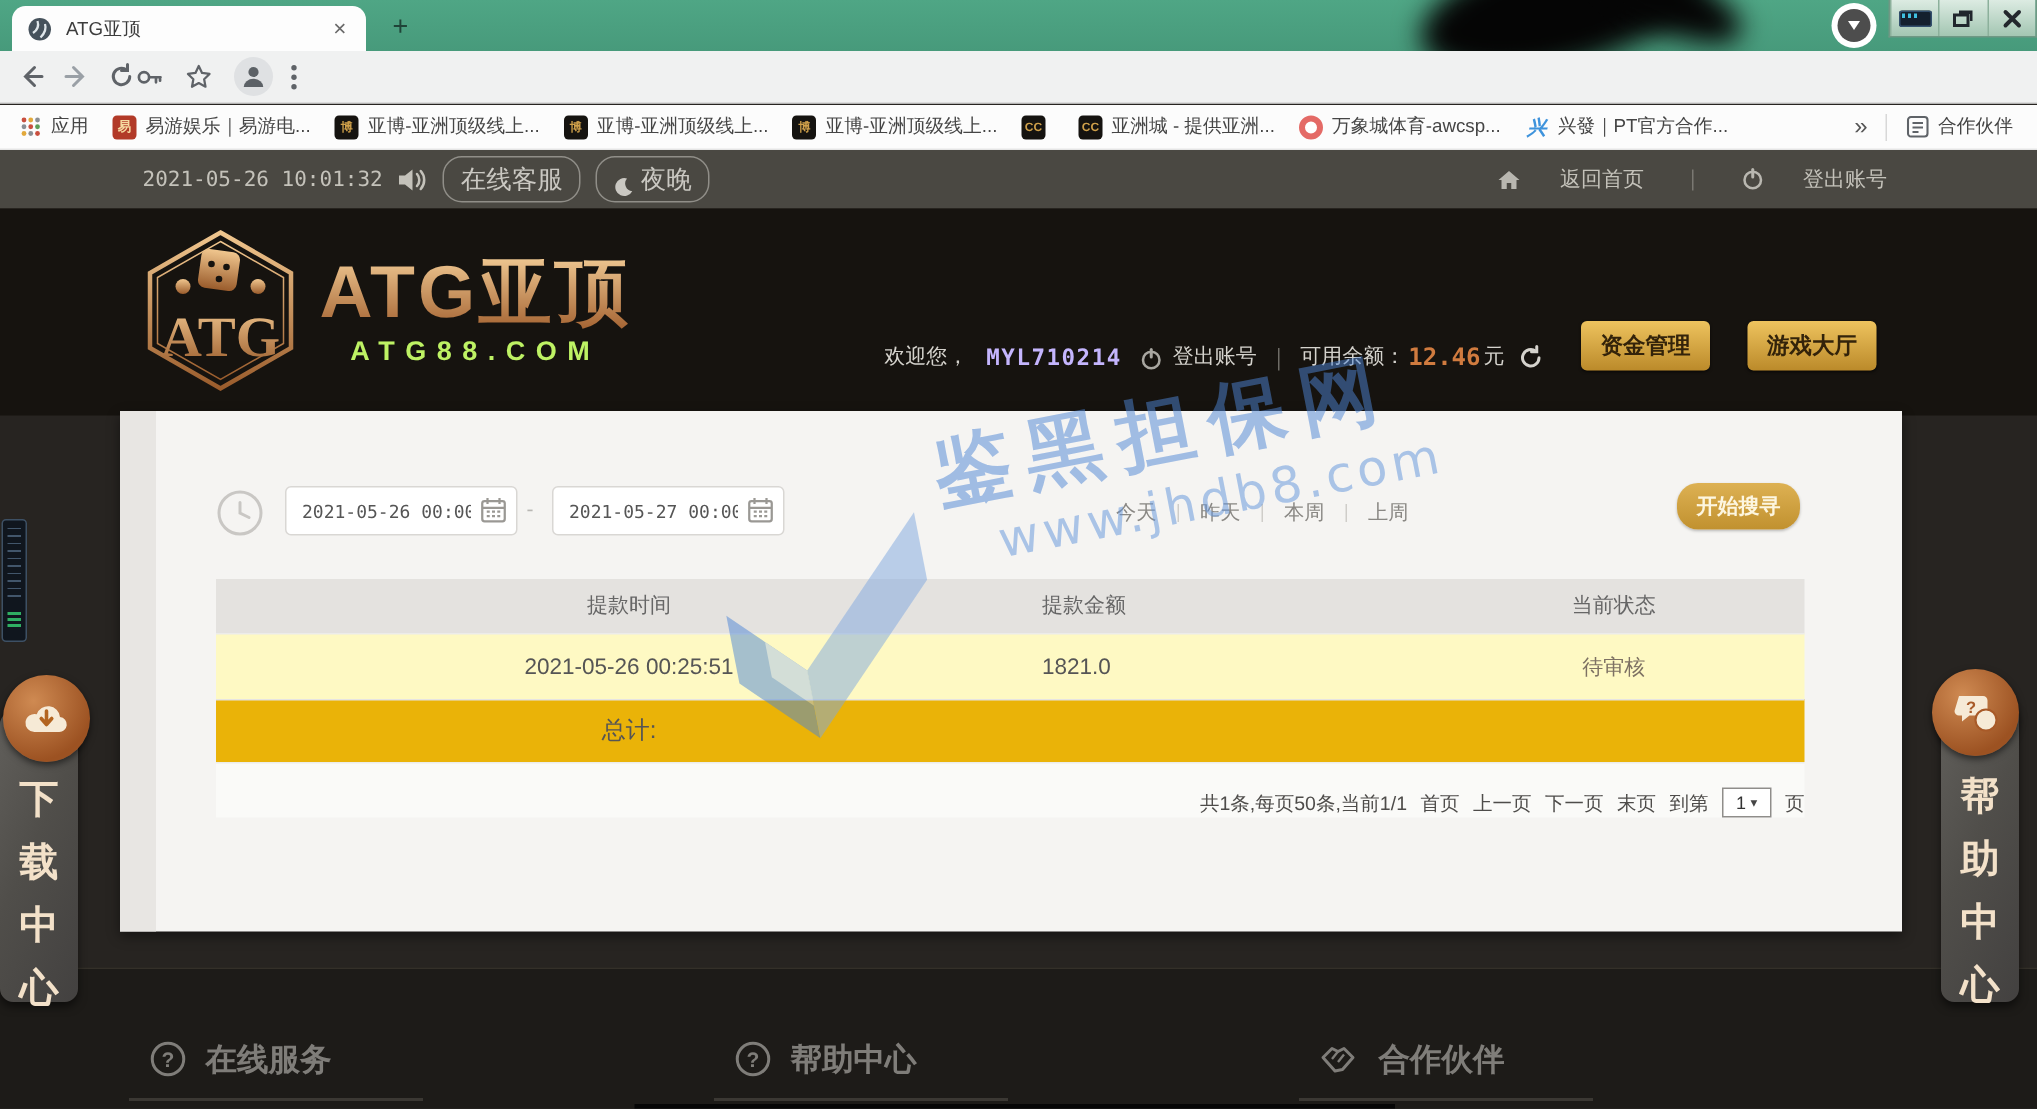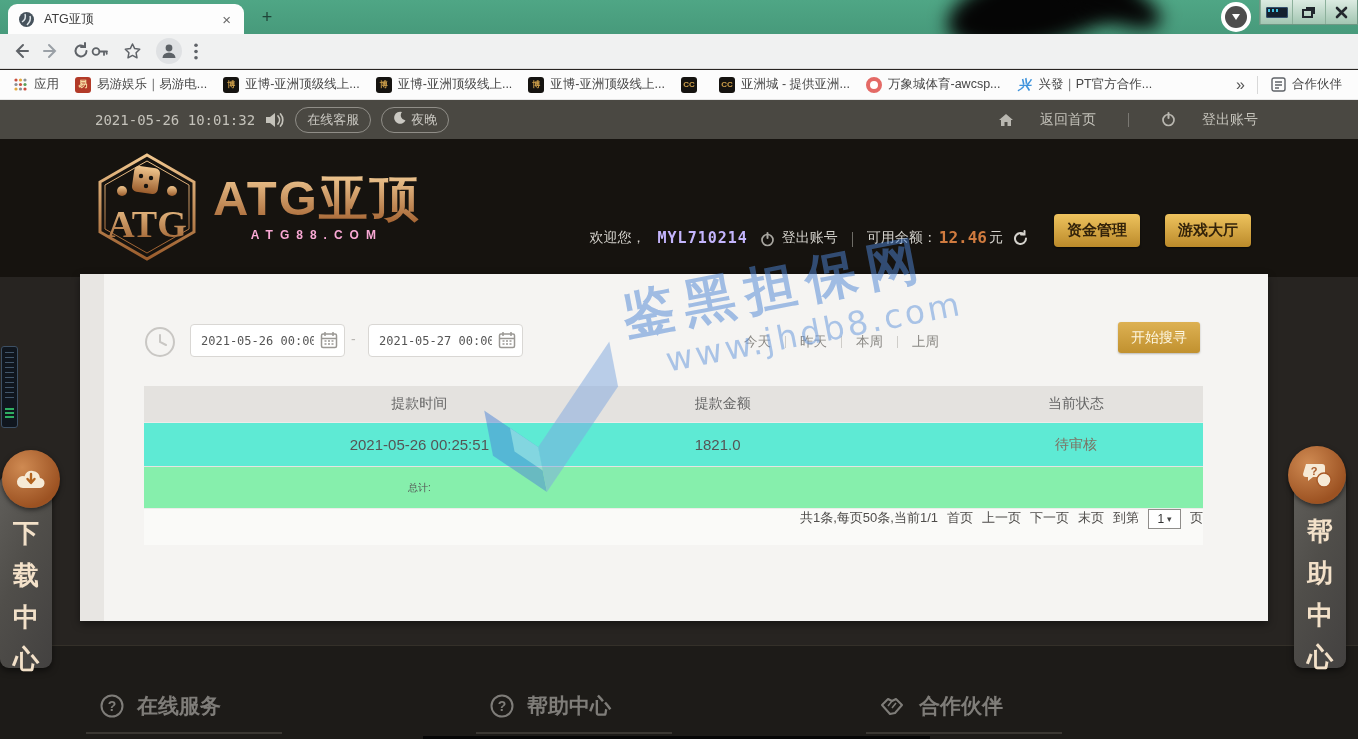--- a/index.html
+++ b/index.html
@@ -42,57 +42,57 @@
   .bi-dark{background:#151310;color:#cfa04a;font-size:8px;font-weight:bold}
   .bi-red{background:#b23a28;color:#f5d9a0;font-size:9px;font-weight:bold}
   .bi-ring{background:#fff;border:4px solid #e46a66;border-radius:50%}
   .bi-xf{color:#3e93dc;font-weight:bold;font-style:italic;font-size:13px}
   .bm-right{margin-left:auto;display:flex;align-items:center}
   .ovf{font-size:16px;color:#555;margin-right:12px}
   .vsep{width:1px;height:18px;background:#d8d8d8;margin-right:12px}
 
   
   .topbar{position:absolute;top:100px;left:0;width:100%;height:39px;background:#4a4842;display:flex;align-items:center;padding:0 100px 0 95px;color:#c4c2ba;font-size:14px}
-  .pill{display:inline-flex;align-items:flex-start;gap:5px;border:1px solid #908e88;border-radius:13px;padding:3px 11px;font-size:13px;color:#cac8c2;margin-left:10px}
+  .pill{display:inline-flex;align-items:flex-end;gap:5px;border:1px solid #908e88;border-radius:13px;padding:3px 11px;font-size:17px;color:#cac8c2;margin-left:10px}
   .tb-right{margin-left:auto;display:flex;align-items:center;gap:26px}
   .tb-div{width:1px;height:14px;background:#7a7872;margin:0 6px}
 
   
   .header{position:absolute;top:139px;left:0;width:100%;height:151px;background:#16130f;border-bottom:3px solid #a5603a}
   .logo{position:absolute;left:95px;top:12px;display:flex;align-items:center;gap:14px}
   .logo-title{font-size:49px;font-weight:bold;letter-spacing:2px;background:linear-gradient(#f2cc96,#a15f2e);-webkit-background-clip:text;background-clip:text;color:transparent;line-height:1.1}
-  .logo-sub{font-size:12px;font-weight:bold;letter-spacing:7px;color:#f9a8d4;text-align:center;margin-top:2px}
+  .logo-sub{font-size:18px;font-weight:bold;letter-spacing:7px;color:#bef264;text-align:center;margin-top:2px}
   .userrow{position:absolute;right:107px;top:75px;display:flex;align-items:flex-end;color:#d5d3cd;font-size:14px}
   .uname{font-family:"DejaVu Sans Mono",monospace;font-weight:bold;color:#c4b5fd;font-size:15px;letter-spacing:1px;margin:0 12px}
   .hd-div{width:1px;height:15px;background:#6e6c66;margin:0 14px}
   .bal{font-family:"DejaVu Sans Mono",monospace;font-weight:bold;color:#d07b3f;font-size:16px;margin:0 2px}
   .goldbtn{display:inline-block;padding:7px 13px;border-radius:4px;background:linear-gradient(#eec35e,#bb8a2a);color:#33230a;font-size:15px;font-weight:bold;margin-left:25px;box-shadow:0 1px 2px rgba(0,0,0,.6)}
 
   
   .main{position:absolute;top:277px;left:0;width:100%;height:368px;background:#272421}
   .panel{position:absolute;left:80px;top:-3px;width:1188px;height:347px;background:#f5f4f2;box-shadow:0 3px 8px rgba(0,0,0,.45)}
   .gutter{position:absolute;left:0;top:0;width:24px;height:100%;background:#e8e6e3}
   .clockicon{position:absolute;left:64px;top:52px}
   .datewrap{position:absolute;top:50px;width:155px;height:33px}
   .dw1{left:110px}.dw2{left:288px}
   .datewrap input{width:100%;height:100%;border:1px solid #d9d7d4;border-radius:4px;background:#fff;font-family:"DejaVu Sans Mono",monospace;font-size:12px;color:#555;padding:0 30px 0 10px;outline:none}
   .calbtn{position:absolute;right:7px;top:7px}
   .ddash{position:absolute;left:271px;top:57px;color:#b9b7b4;font-size:14px}
   .quick{position:absolute;left:650px;top:59px;display:flex;align-items:center;font-size:13.5px;color:#8a8884}
   .qlink{padding:0 14px;cursor:default}
   .qsep{width:1px;height:12px;background:#cfcdc9}
-  .searchbtn{position:absolute;left:1038px;top:48px;width:82px;height:31px;border-radius:3px;background:linear-gradient(#ddb153,#c1912f);color:#fdf6e0;font-size:14px;font-weight:normal;display:flex;align-items:center;justify-content:center;box-shadow:0 1px 2px rgba(0,0,0,.25)}
+  .searchbtn{position:absolute;left:1038px;top:48px;width:82px;height:31px;border-radius:14px;background:linear-gradient(#ddb153,#c1912f);color:#fdf6e0;font-size:14px;font-weight:bold;display:flex;align-items:center;justify-content:center;box-shadow:0 1px 2px rgba(0,0,0,.25)}
   .rtable{position:absolute;left:64px;top:112px;width:1059px}
   .rrow{display:flex;align-items:center}
   .c1{width:52%;text-align:center}.c2{width:24%;text-align:left}.c3{width:24%;text-align:center}
   .thead{height:36px;background:#e4e2df;color:#666;font-size:14px}
-  .trow{height:44px;background:#5eead4;border-top:1px solid #ececea;font-size:15px;color:#555}
+  .trow{height:44px;background:#fef9c3;border-top:1px solid #ececea;font-size:15px;color:#555}
   .status{color:#7d7163;font-size:14px}
-  .ttotal{height:42px;background:#86efac;border-top:1px solid #e6e4e2;font-size:10px;color:#555}
-  .tpager{height:37px;background:#fafaf8;border-top:1px solid #ececea;display:flex;align-items:flex-start;justify-content:flex-end;font-size:13px;color:#4e4c4a;gap:9px}
+  .ttotal{height:42px;background:#eab308;border-top:1px solid #e6e4e2;font-size:16px;color:#555}
+  .tpager{height:37px;background:#fafaf8;border-top:1px solid #ececea;display:flex;align-items:flex-end;justify-content:flex-end;font-size:13px;color:#4e4c4a;gap:9px}
   .pglink{cursor:default}
   .pagesel{display:inline-flex;align-items:center;justify-content:center;gap:3px;min-width:33px;height:20px;border:1px solid #8f8d8a;background:#fff;font-size:12px;color:#333;padding:0 3px}
   .caret{font-size:9px;color:#444}
 
   
   .wm{position:absolute;left:468px;top:262px;transform:rotate(-11deg);opacity:.5;pointer-events:none;display:flex}
   .wm-logo{margin-top:52px}
   .wm-text{margin-left:6px}
   .wm-l1{font-size:52px;font-weight:bold;color:#4e86d6;letter-spacing:10px;font-family:"DejaVu Sans",sans-serif}
   .wm-l2{font-size:33px;color:#5f93dc;letter-spacing:3px;margin:-4px 0 0 34px;font-family:"DejaVu Sans",sans-serif}

